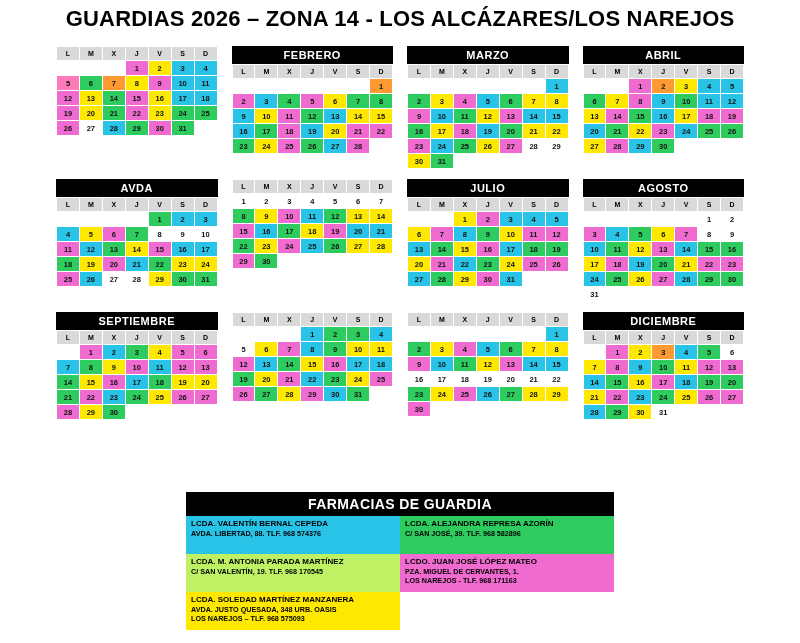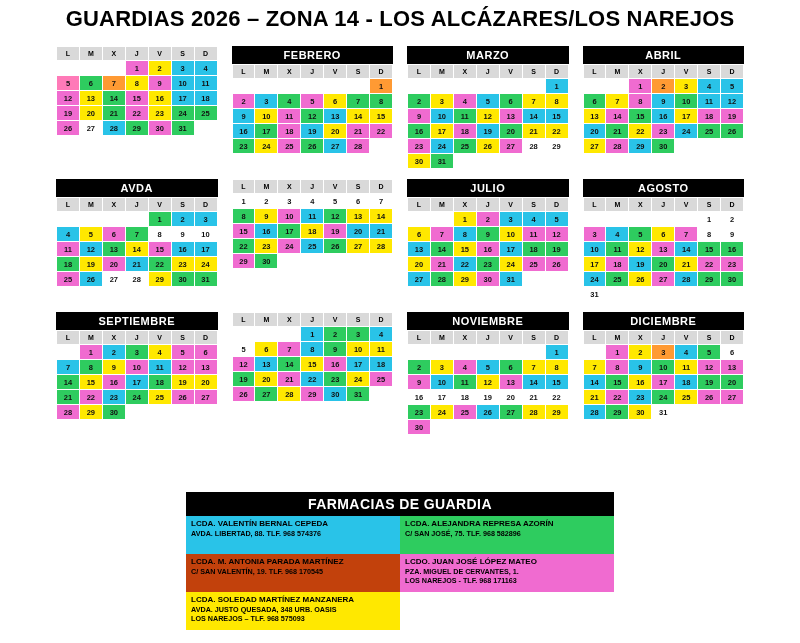--- a/index.html
+++ b/index.html
@@ -743,21 +743,20 @@
               <td style="background: rgb(255, 232, 0);">28</td>
               <td style="background: rgb(240, 107, 208);">29</td>
               <td style="background: rgb(41, 195, 232);">30</td>
               <td style="background: rgb(46, 204, 95);">31</td>
               <td class="empty">&nbsp;</td>
             </tr>
           </tbody>
         </table>
       </div>
       <div class="month">
-        <div class="month-name">NOVIEMBRE</div>
         <table class="mt">
           <thead>
             <tr>
               <th>L</th>
               <th>M</th>
               <th>X</th>
               <th>J</th>
               <th>V</th>
               <th>S</th>
               <th>D</th>
@@ -888,23 +887,23 @@
 
   <div class="pharm">
     <div class="pharm-title">FARMACIAS DE GUARDIA</div>
     <div class="pharm-grid" id="pharm-grid">
         <div class="pharm-cell" style="background: rgb(41, 195, 232);">
           <span class="pname">LCDA. VALENTÍN BERNAL CEPEDA</span>
           <span class="paddr" style="white-space: pre-line;">AVDA. LIBERTAD, 88. TLF. 968 574376</span>
         </div>
         <div class="pharm-cell" style="background: rgb(46, 204, 95);">
           <span class="pname">LCDA. ALEJANDRA REPRESA AZORÍN</span>
-          <span class="paddr" style="white-space: pre-line;">C/ SAN JOSÉ, 75. TLF. 968 582896</span>
+          <span class="paddr" style="white-space: pre-line;">C/ SAN JOSÉ, 39. TLF. 968 582896</span>
         </div>
-        <div class="pharm-cell" style="background: #c2410c;">
+        <div class="pharm-cell" style="background: #bef264;">
           <span class="pname">LCDA. M. ANTONIA PARADA MARTÍNEZ</span>
           <span class="paddr" style="white-space: pre-line;">C/ SAN VALENTÍN, 19. TLF. 968 170545</span>
         </div>
         <div class="pharm-cell" style="background: rgb(240, 107, 208);">
           <span class="pname">LCDO. JUAN JOSÉ LÓPEZ MATEO</span>
           <span class="paddr" style="white-space: pre-line;">PZA. MIGUEL DE CERVANTES, 1.
 LOS NAREJOS - TLF. 968 171163</span>
         </div>
         <div class="pharm-cell" style="background: rgb(255, 232, 0);">
           <span class="pname">LCDA. SOLEDAD MARTÍNEZ MANZANERA</span>

